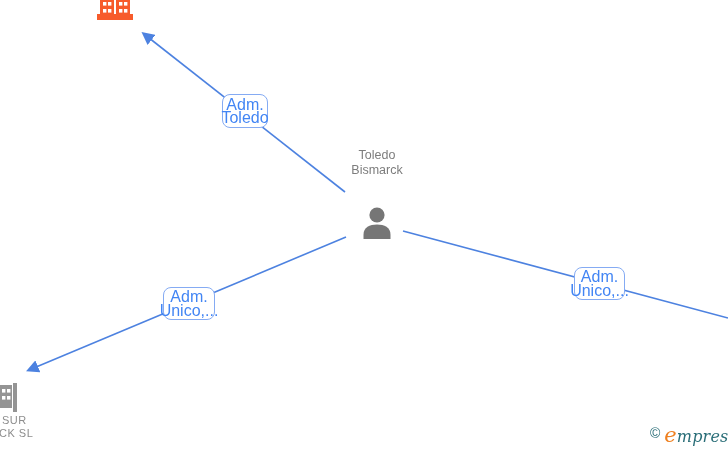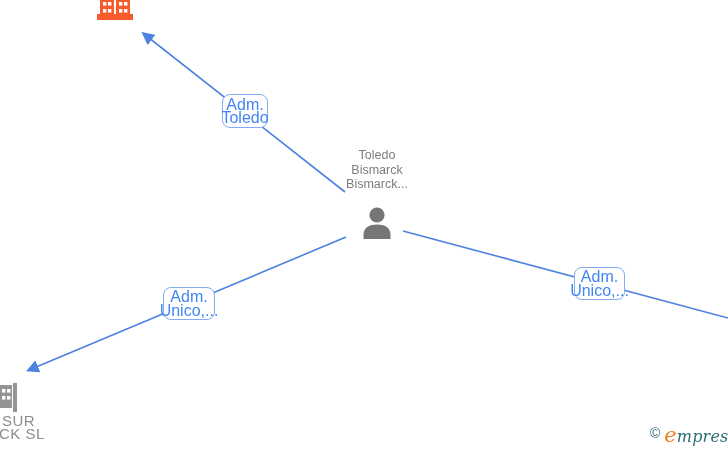--- a/index.html
+++ b/index.html
@@ -54,21 +54,21 @@
   #person-icon { position: absolute; left: 360px; top: 206px; z-index: 2; cursor: pointer; }
 
   
   #company-icon-top-left { position: absolute; left: 97px; top: -15px; z-index: 2; cursor: pointer; }
   #company-icon-bottom-left { position: absolute; left: -22px; top: 383px; z-index: 2; cursor: pointer; }
 
   #bottom-left-label {
     position: absolute; left: 0px; top: 414px;
     z-index: 2;
     color: #8d8d8d;
-    font-size: 15px;
+    font-size: 11px;
     line-height: 13px;
     white-space: nowrap;
     letter-spacing: 0.5px;
   }
   #bottom-left-label .l1 { display: block; margin-left: 2px; }
   #bottom-left-label .l2 { display: block; margin-left: -1px; }
 
   
   #watermark {
     position: absolute; left: 650px; top: 423px;
@@ -131,21 +131,20 @@
     <rect x="6" y="24" width="3.4" height="3.6"></rect>
       <rect x="11" y="24" width="3.4" height="3.6"></rect>
     <rect x="22" y="24" width="3.4" height="3.6"></rect>
       <rect x="27" y="24" width="3.4" height="3.6"></rect>
   </g>
 </svg>
 
 <div id="center-name">
   <div>Toledo</div>
   <div>Bismarck</div>
-  <div>Bismarck...</div>
 </div>
 
 <svg id="person-icon" width="34" height="34" viewBox="0 0 34 34" xmlns="http://www.w3.org/2000/svg">
   <g fill="#767676">
     <circle cx="17" cy="9" r="7.6"></circle>
     <path d="M3.5 33 v-4.2 c0 -7.6 6.2 -10.2 13.5 -10.2 s13.5 2.6 13.5 10.2 V33 z"></path>
   </g>
 </svg>
 
 <div id="edge-label-1" class="edge-label">

